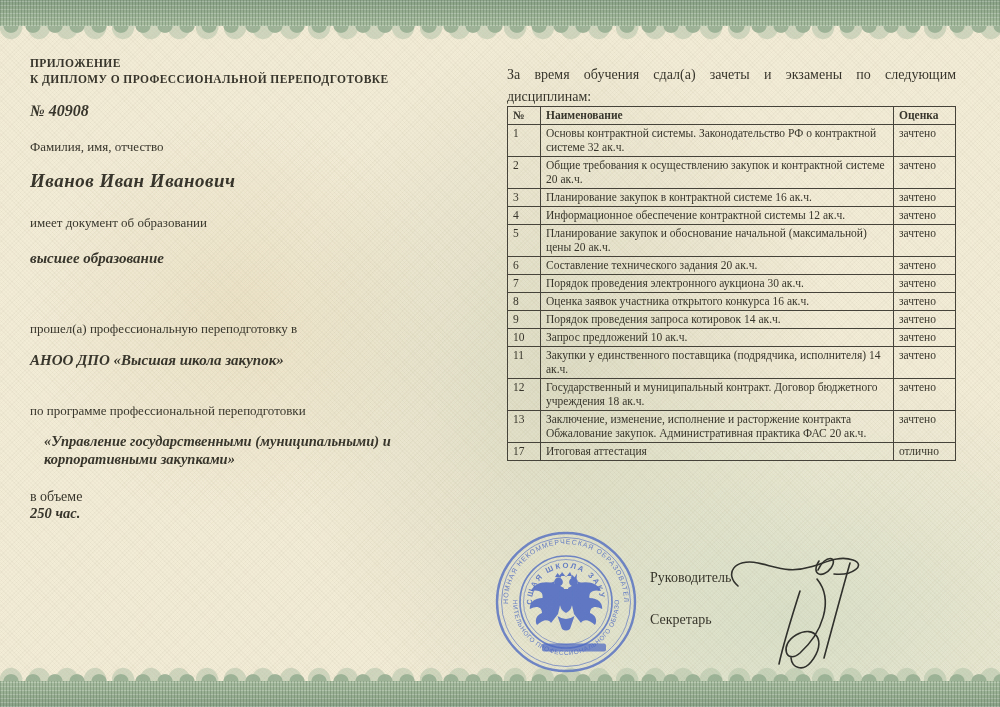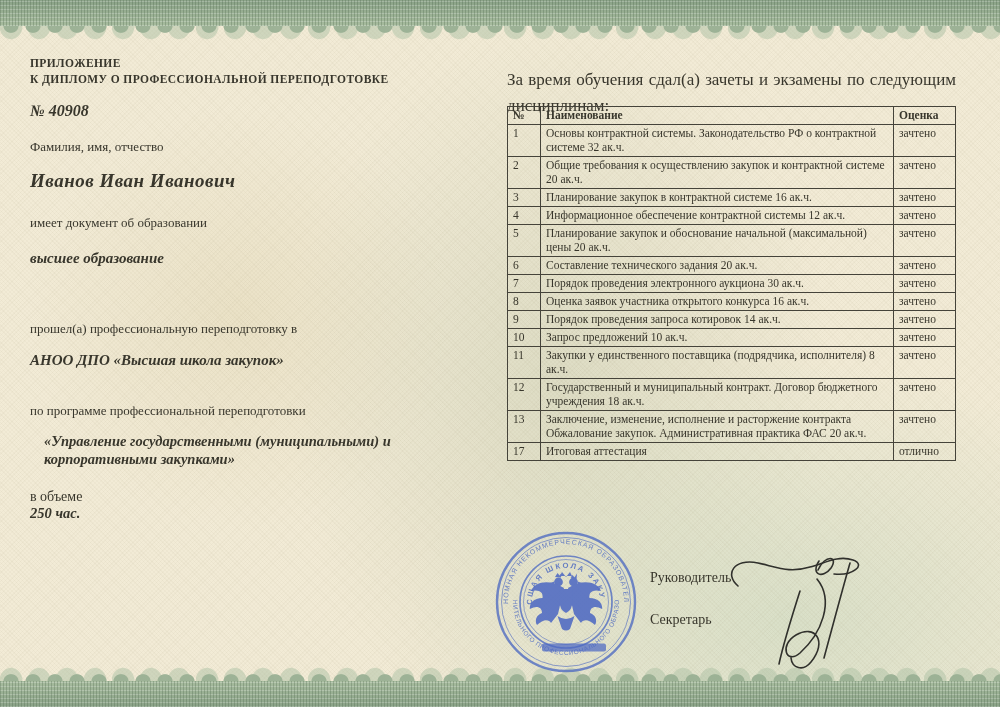--- a/index.html
+++ b/index.html
@@ -43,21 +43,21 @@
   .left-page{position:absolute;left:30px;top:0;width:456px;height:707px;}
   .ln{position:absolute;left:0;width:100%;text-align:left;line-height:1.25;}
   .t-caps{font-weight:bold;font-size:11.5px;letter-spacing:.4px;}
   .t-num{font-weight:bold;font-style:italic;font-size:16px;}
   .t-plain{font-size:13px;}
   .t-bi{font-weight:bold;font-style:italic;font-size:15px;}
   .t-name{font-weight:bold;font-style:italic;font-size:19px;letter-spacing:.5px;}
   .t-prog{font-weight:bold;font-style:italic;font-size:14.5px;padding:0 14px;}
   
   .right-page{position:absolute;left:507px;top:0;width:449px;height:707px;}
-  .intro{position:absolute;top:50px;left:0;width:100%;font-size:17px;line-height:1.55;}
+  .intro{position:absolute;top:50px;left:0;width:100%;font-size:14px;line-height:1.55;}
   .intro .jl{display:block;text-align-last:justify;}
   table.grades{position:absolute;top:106px;left:0;width:449px;border-collapse:collapse;
     font-size:11.5px;line-height:1.22;}
   table.grades th,table.grades td{border:1px solid #45433a;vertical-align:top;
     padding:1px 5px 2px 5px;text-align:left;}
   table.grades th{font-weight:bold;}
   col.c-num{width:33px;}  col.c-grade{width:62px;}
   
   .sig-label{position:absolute;font-size:14px;}
   .seal{position:absolute;left:492px;top:528px;width:148px;height:148px;}
@@ -152,21 +152,21 @@
             <td>Порядок проведения запроса котировок 14 ак.ч.</td>
             <td>зачтено</td>
           </tr>
           <tr>
             <td>10</td>
             <td>Запрос предложений 10 ак.ч.</td>
             <td>зачтено</td>
           </tr>
           <tr>
             <td>11</td>
-            <td>Закупки у единственного поставщика (подрядчика, исполнителя) 8 ак.ч.</td>
+            <td>Закупки у единственного поставщика (подрядчика, исполнителя) 14 ак.ч.</td>
             <td>зачтено</td>
           </tr>
           <tr>
             <td>12</td>
             <td>Государственный и муниципальный контракт. Договор бюджетного учреждения 18 ак.ч.</td>
             <td>зачтено</td>
           </tr>
           <tr>
             <td>13</td>
             <td>Заключение, изменение, исполнение и расторжение контракта Обжалование закупок. Административная практика ФАС 20 ак.ч.</td>

